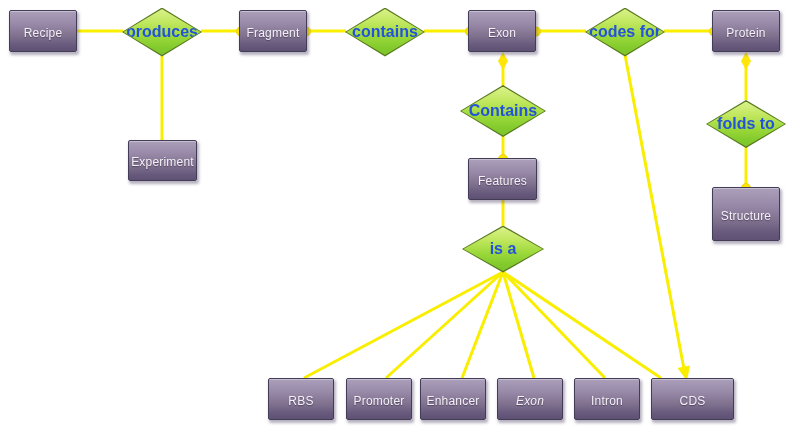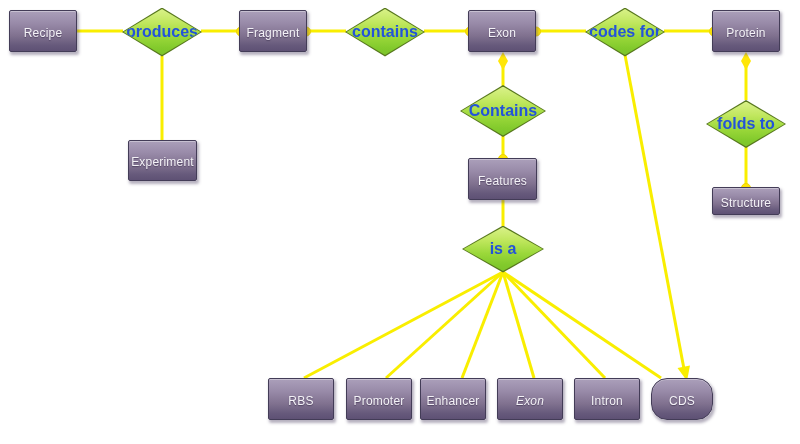--- a/index.html
+++ b/index.html
@@ -103,39 +103,39 @@
     </div>
     <div class="entity" style="left: 712px; top: 10px; width: 68px; height: 42px;">
       <span class="label">Protein</span>
     </div>
     <div class="entity" style="left: 468px; top: 158px; width: 69px; height: 42px;">
       <span class="label">Features</span>
     </div>
     <div class="entity" style="left: 128px; top: 140px; width: 69px; height: 41px;">
       <span class="label">Experiment</span>
     </div>
-    <div class="entity" style="left: 712px; top: 187px; width: 68px; height: 28px;">
+    <div class="entity" style="left: 712px; top: 187px; width: 68px; height: 54px;">
       <span class="label">Structure</span>
     </div>
     <div class="entity" style="left: 268px; top: 378px; width: 66px; height: 42px;">
       <span class="label">RBS</span>
     </div>
     <div class="entity" style="left: 346px; top: 378px; width: 66px; height: 42px;">
       <span class="label">Promoter</span>
     </div>
     <div class="entity" style="left: 420px; top: 378px; width: 66px; height: 42px;">
       <span class="label">Enhancer</span>
     </div>
     <div class="entity" style="left: 497px; top: 378px; width: 66px; height: 42px; font-style: italic;">
       <span class="label">Exon</span>
     </div>
     <div class="entity" style="left: 574px; top: 378px; width: 66px; height: 42px;">
       <span class="label">Intron</span>
     </div>
-    <div class="entity" style="left: 651px; top: 378px; width: 62px; height: 42px; border-radius: 16px;">
+    <div class="entity" style="left: 651px; top: 378px; width: 83px; height: 42px;">
       <span class="label">CDS</span>
     </div>
     <div class="diamond" style="left: 122px; top: 7.5px; width: 80px; height: 49px;">
       <div class="diamond-inner">
         <span class="label">produces</span>
       </div>
     </div>
     <div class="diamond" style="left: 345px; top: 7.5px; width: 80px; height: 49px;">
       <div class="diamond-inner">
         <span class="label">contains</span>

